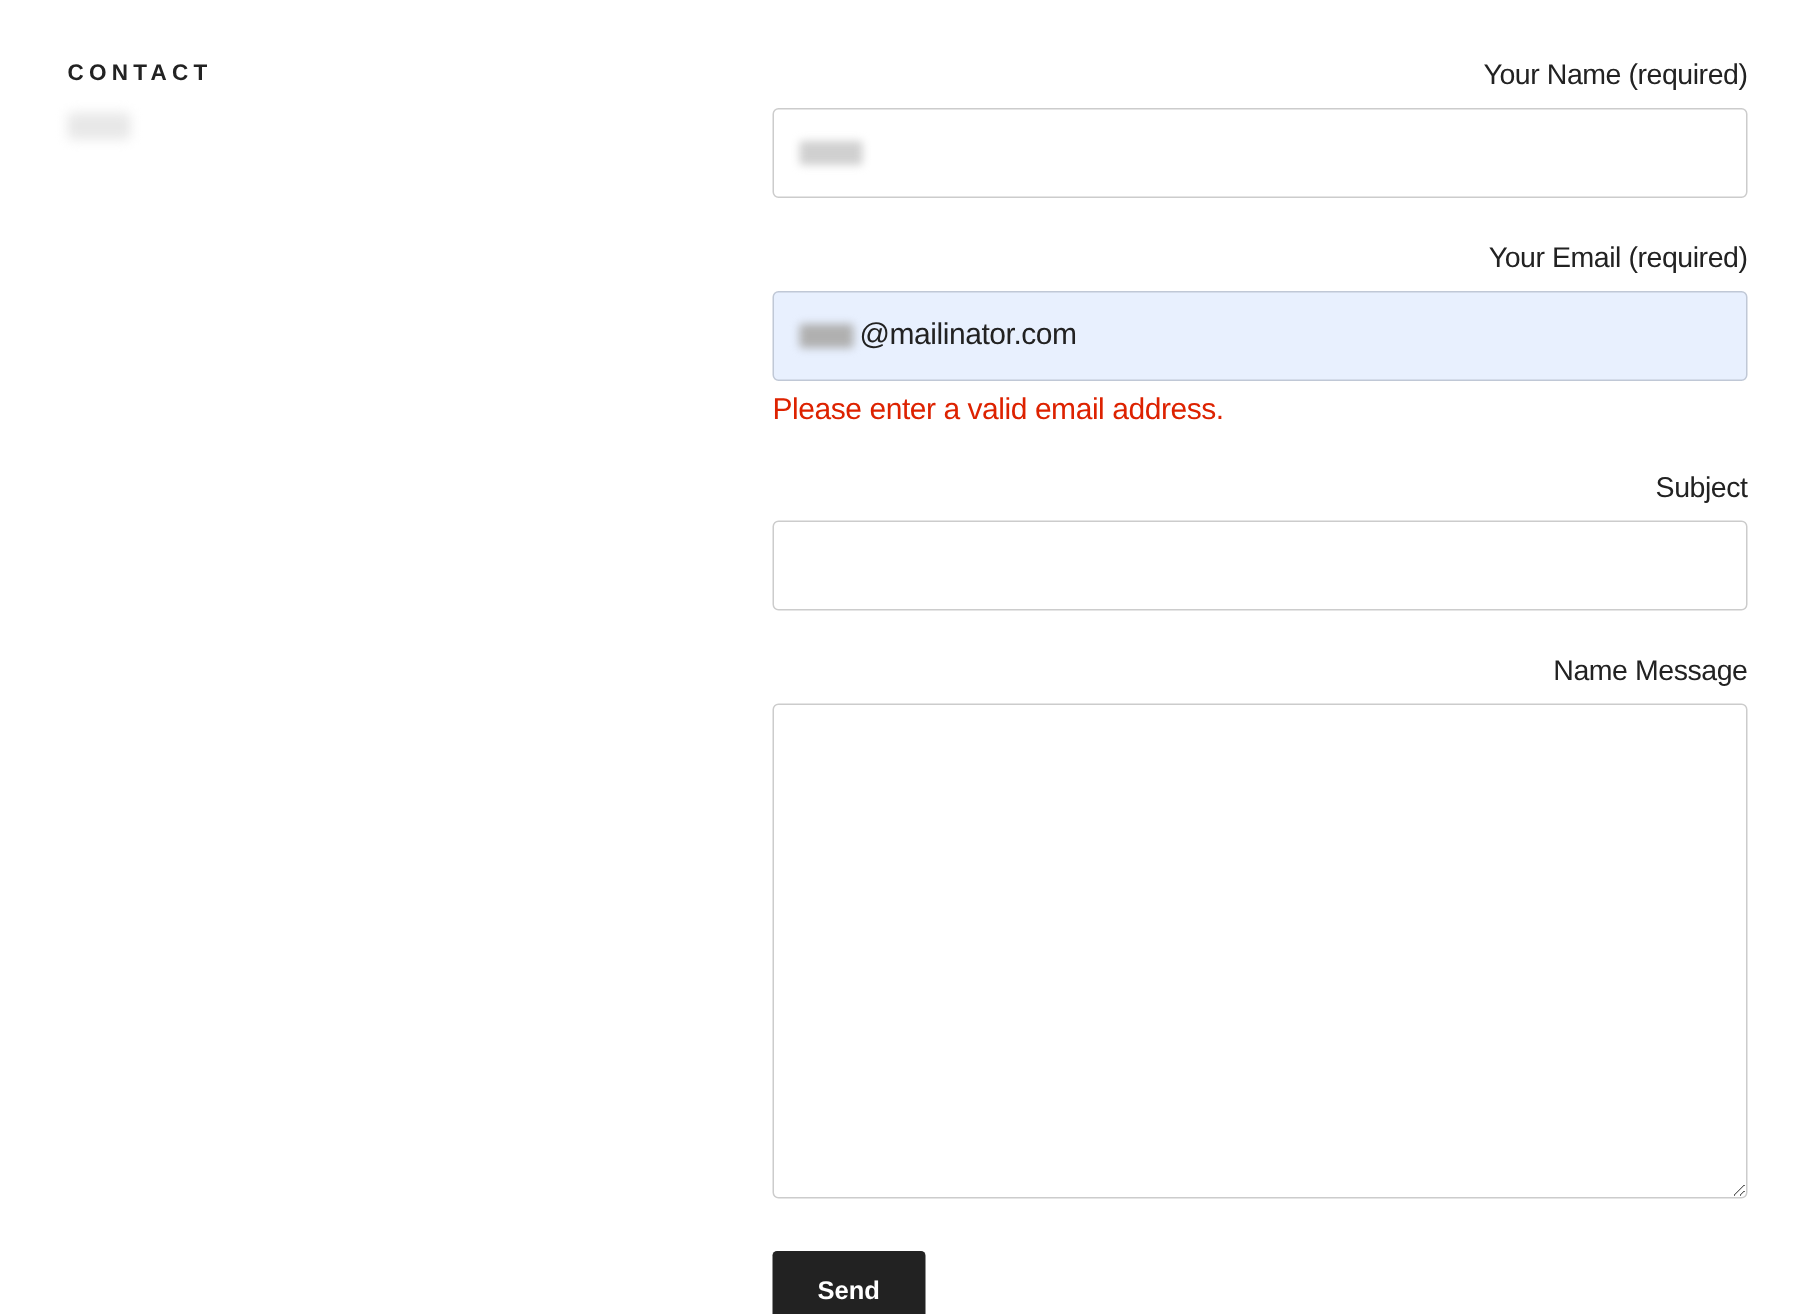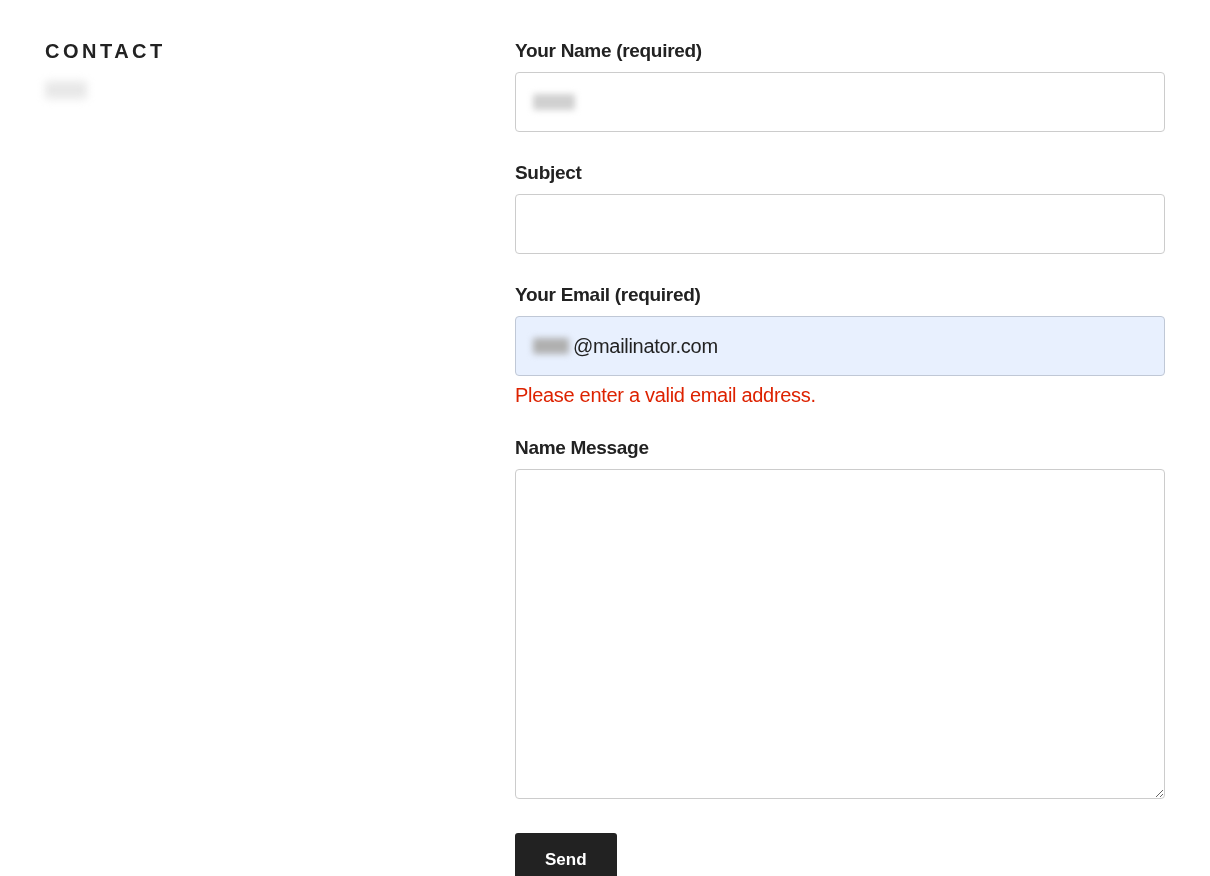--- a/index.html
+++ b/index.html
@@ -17,21 +17,21 @@
     .container {
       display: flex;
       padding: 40px 45px;
       gap: 30px;
     }
     .sidebar {
       width: 440px;
       flex-shrink: 0;
     }
     .sidebar-heading {
-      font-size: 20px;
+      font-size: 15px;
       font-weight: 900;
       letter-spacing: 3.5px;
       color: #222222;
       margin-bottom: 18px;
     }
     .sidebar-blur {
       width: 42px;
       height: 18px;
       background: #e8e8e8;
       filter: blur(4px);
@@ -40,24 +40,25 @@
     .main {
       flex: 1;
       max-width: 655px;
     }
     .form-group {
       margin-bottom: 30px;
     }
     .form-label {
       display: block;
       font-size: 19px;
-      font-weight: 700;
+      font-weight: 400;
       color: #222222;
       margin-bottom: 10px;
       letter-spacing: -0.3px;
+      text-align: right;
     }
     .text-input {
       width: 100%;
       height: 60px;
       padding: 14px 18px;
       font-size: 20px;
       border: 1px solid #cccccc;
       border-radius: 4px;
       color: #333333;
       font-family: inherit;
@@ -149,32 +150,32 @@
       
       <div class="form-group">
         <label class="form-label">Your Name (required)</label>
         <div class="input-blurred-prefix">
           <input type="text" class="text-input" value="" style="">
           <div class="name-blur"></div>
         </div>
       </div>
 
       <div class="form-group">
-        <label class="form-label">Subject</label>
-        <input type="text" class="text-input" value="" style="">
-      </div>
-
-      <div class="form-group">
         <label class="form-label">Your Email (required)</label>
         <div class="email-wrap">
           <input type="text" class="text-input autofill" value="" style="">
           <div class="email-blur"></div>
           <span class="email-text">@mailinator.com</span>
         </div>
         <div class="error-text">Please enter a valid email address.</div>
+      </div>
+
+      <div class="form-group">
+        <label class="form-label">Subject</label>
+        <input type="text" class="text-input" value="" style="">
       </div>
 
       <div class="form-group">
         <label class="form-label">Name Message</label>
         <textarea class="textarea-input" value="" style=""></textarea>
       </div>
 
       <button type="submit" class="submit-button">Send</button>
     </form>
   </main>

